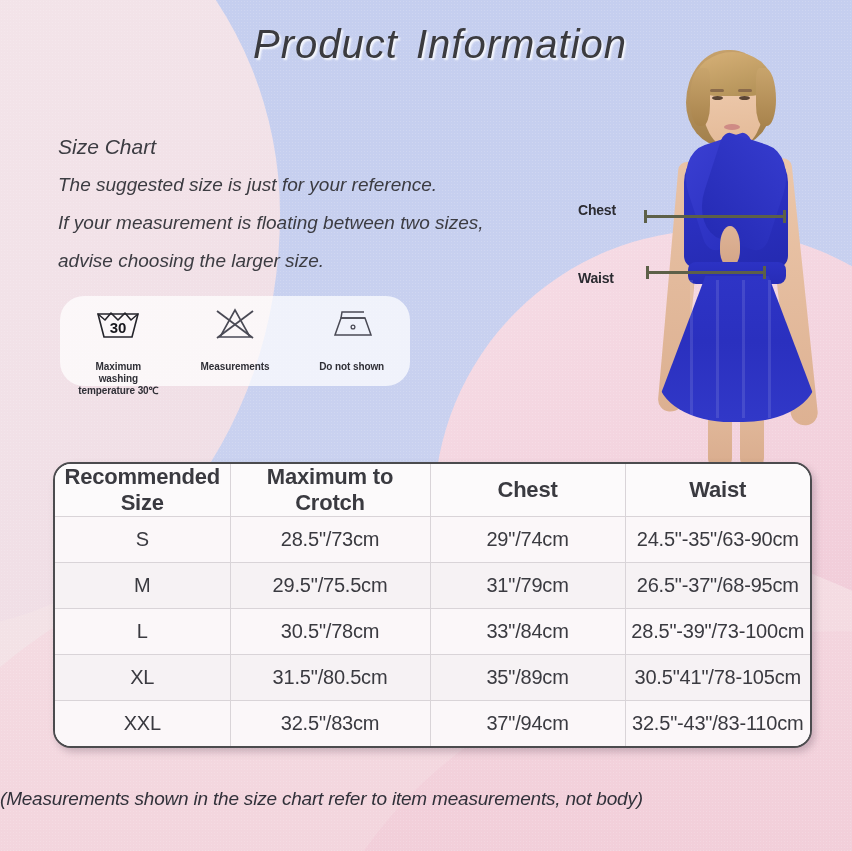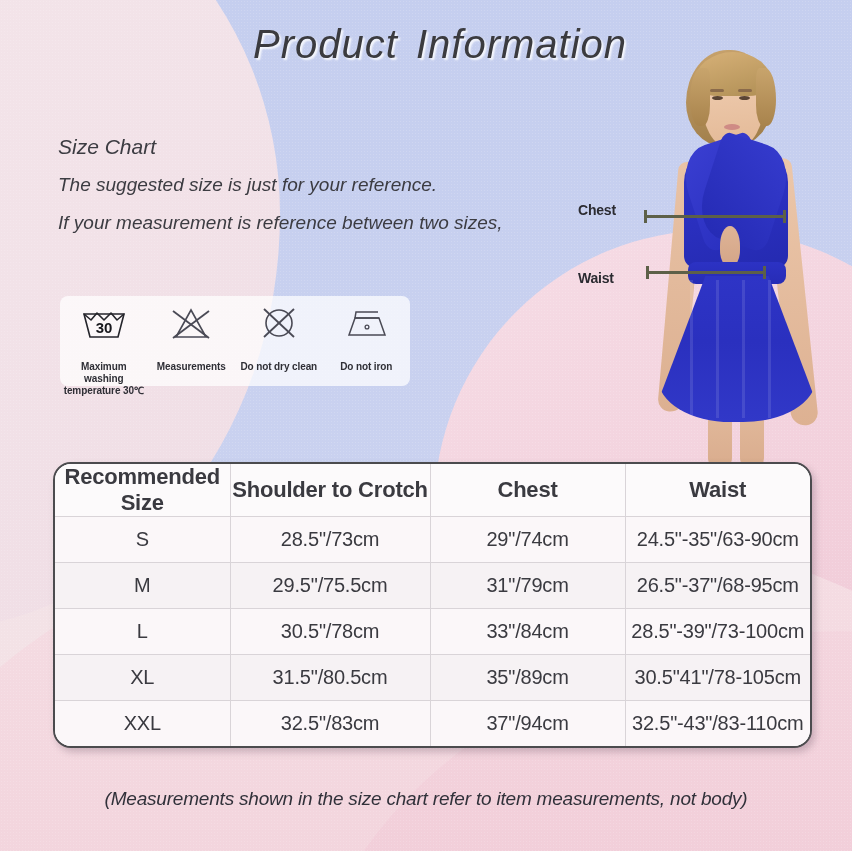--- a/index.html
+++ b/index.html
@@ -120,21 +120,21 @@
   }
 
   
   .care-panel {
     position: absolute;
     left: 60px;
     top: 296px;
     width: 350px;
     height: 90px;
     background: rgba(255,255,255,.72);
-    border-radius: 8px;
+    border-radius: 24px;
     display: flex;
     align-items: flex-start;
     justify-content: space-around;
     padding-top: 8px;
     box-sizing: border-box;
   }
   .care-item {
     width: 86px;
     text-align: center;
   }
@@ -278,21 +278,20 @@
   .col-size { width: 175px; }
   .col-stc  { width: 200px; }
   .col-chest{ width: 195px; }
 
   
   .footer-note {
     position: absolute;
     left: 0;
     top: 788px;
     width: 852px;
-    text-align: center;
     font-size: 19px;
     font-style: italic;
     color: #31313a;
     letter-spacing: -0.2px;
   }
 </style>
 </head>
 <body>
 
 <div id="page">
@@ -303,21 +302,22 @@
   <div class="bg-pink-blob-right"></div>
   <div class="bg-pink-bottom"></div>
   <div class="bg-soft-wave"></div>
   <div class="bg-noise"></div>
 
   <div class="title">Product  Information</div>
 
   <div class="intro">
     <span class="line">Size Chart</span>
     <span class="line small">The suggested size is just for your reference.</span>
-    <span class="line small">If your measurement is reference between two sizes,</span>
+    <span class="line small">If your measurement is floating between two sizes,</span>
+    <span class="line small">advise choosing the larger size.</span>
   </div>
 
   <div class="care-panel">
 
     <div class="care-item">
       <div class="care-glyph">
         <svg width="50" height="34" viewBox="0 0 50 34">
           <path d="M5 8 L45 8 L39 31 L11 31 Z" fill="none" stroke="#25252b" stroke-width="1.6"></path>
           <path d="M5 8 L12 14 L18 7 L25 14 L32 7 L38 14 L45 8" fill="none" stroke="#25252b" stroke-width="1.6" stroke-linejoin="round"></path>
           <text x="25" y="27" font-family="Liberation Sans, sans-serif" font-size="15" font-weight="bold" fill="#17171c" text-anchor="middle">30</text>
@@ -333,41 +333,31 @@
       <div class="care-glyph">
         <svg width="46" height="34" viewBox="0 0 46 34">
           <path d="M23 4 L38 31 L8 31 Z" fill="none" stroke="#4a4a55" stroke-width="1.6"></path>
           <line x1="5" y1="5" x2="41" y2="32" stroke="#4a4a55" stroke-width="1.8"></line>
           <line x1="41" y1="5" x2="5" y2="32" stroke="#4a4a55" stroke-width="1.8"></line>
         </svg>
       </div>
       <div class="care-label">Measurements</div>
     </div>
 
-    <div class="care-item">
-      <div class="care-glyph">
-        <svg width="42" height="34" viewBox="0 0 42 34">
-          <circle cx="21" cy="17" r="13" fill="none" stroke="#4a4a55" stroke-width="1.6"></circle>
-          <line x1="6" y1="3" x2="36" y2="31" stroke="#4a4a55" stroke-width="1.8"></line>
-          <line x1="36" y1="3" x2="6" y2="31" stroke="#4a4a55" stroke-width="1.8"></line>
-        </svg>
-      </div>
-      <div class="care-label">Do not dry clean</div>
-    </div>
 
     <div class="care-item">
       <div class="care-glyph">
         <svg width="50" height="34" viewBox="0 0 50 34">
           <path d="M8 29 L14 12 L38 12 L44 29 Z" fill="none" stroke="#4a4a55" stroke-width="1.5"></path>
           <line x1="14" y1="12" x2="38" y2="12" stroke="#4a4a55" stroke-width="1.5"></line>
           <path d="M14 12 L15 6 L37 6" fill="none" stroke="#4a4a55" stroke-width="1.5"></path>
           <circle cx="26" cy="21" r="1.9" fill="none" stroke="#4a4a55" stroke-width="1.3"></circle>
         </svg>
       </div>
-      <div class="care-label">Do not iron</div>
+      <div class="care-label">Do not shown</div>
     </div>
 
   </div>
 
   <div class="model">
     <div class="m-hair-back"></div>
     <div class="m-armL"></div>
     <div class="m-armR"></div>
     <div class="m-legL"></div>
     <div class="m-legR"></div>
@@ -408,21 +398,21 @@
     <table class="size-table">
       <colgroup>
         <col class="col-size">
           <col class="col-stc">
           <col class="col-chest">
           <col>
       </colgroup>
       <thead>
         <tr>
           <th>Recommended Size</th>
-          <th>Shoulder to Crotch</th>
+          <th>Maximum to Crotch</th>
           <th>Chest</th>
           <th>Waist</th>
         </tr>
       </thead>
       <tbody>
         <tr class="odd">
           <td>S</td>
           <td>28.5"/73cm</td>
           <td>29"/74cm</td>
           <td>24.5"-35"/63-90cm</td>

